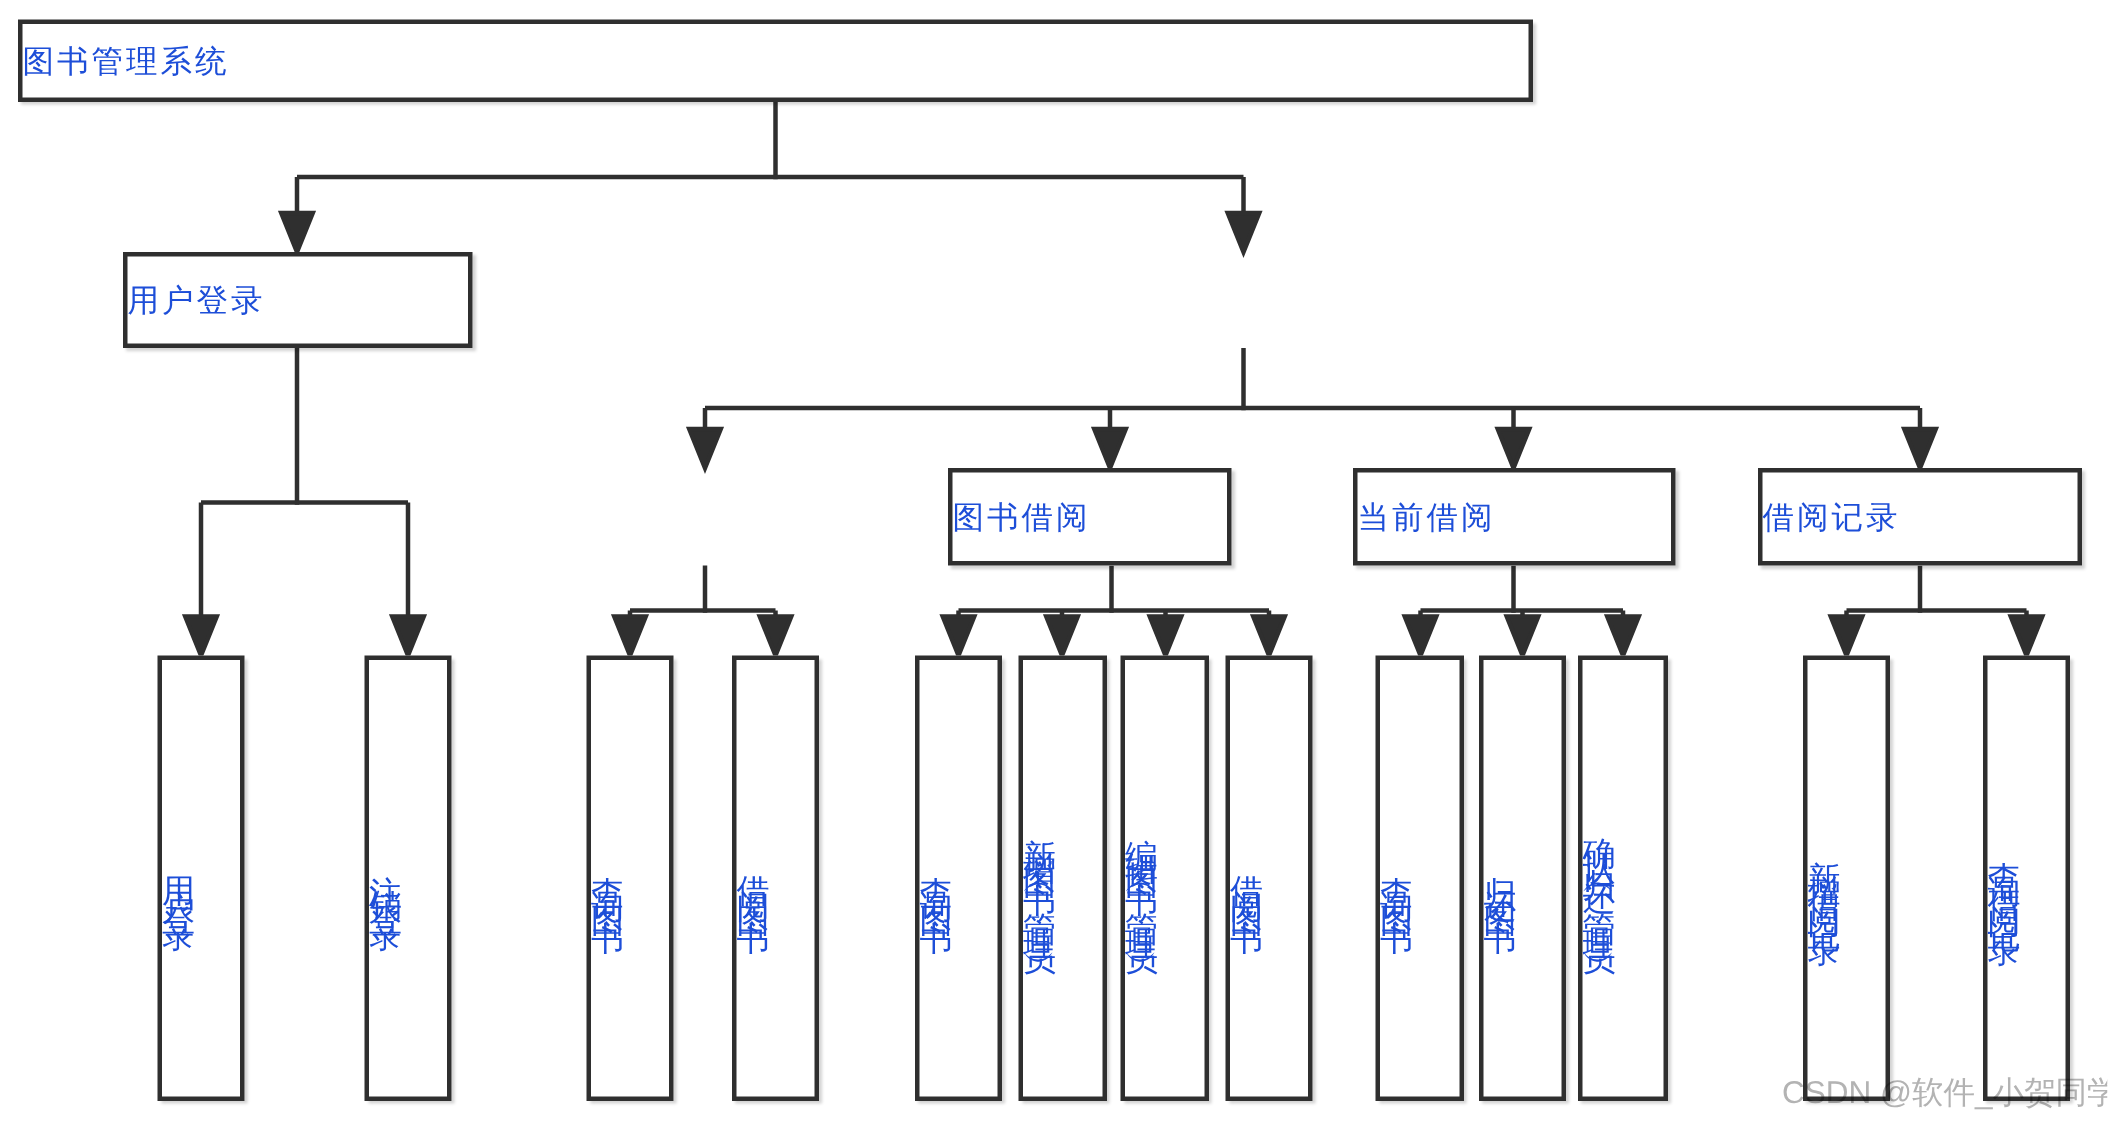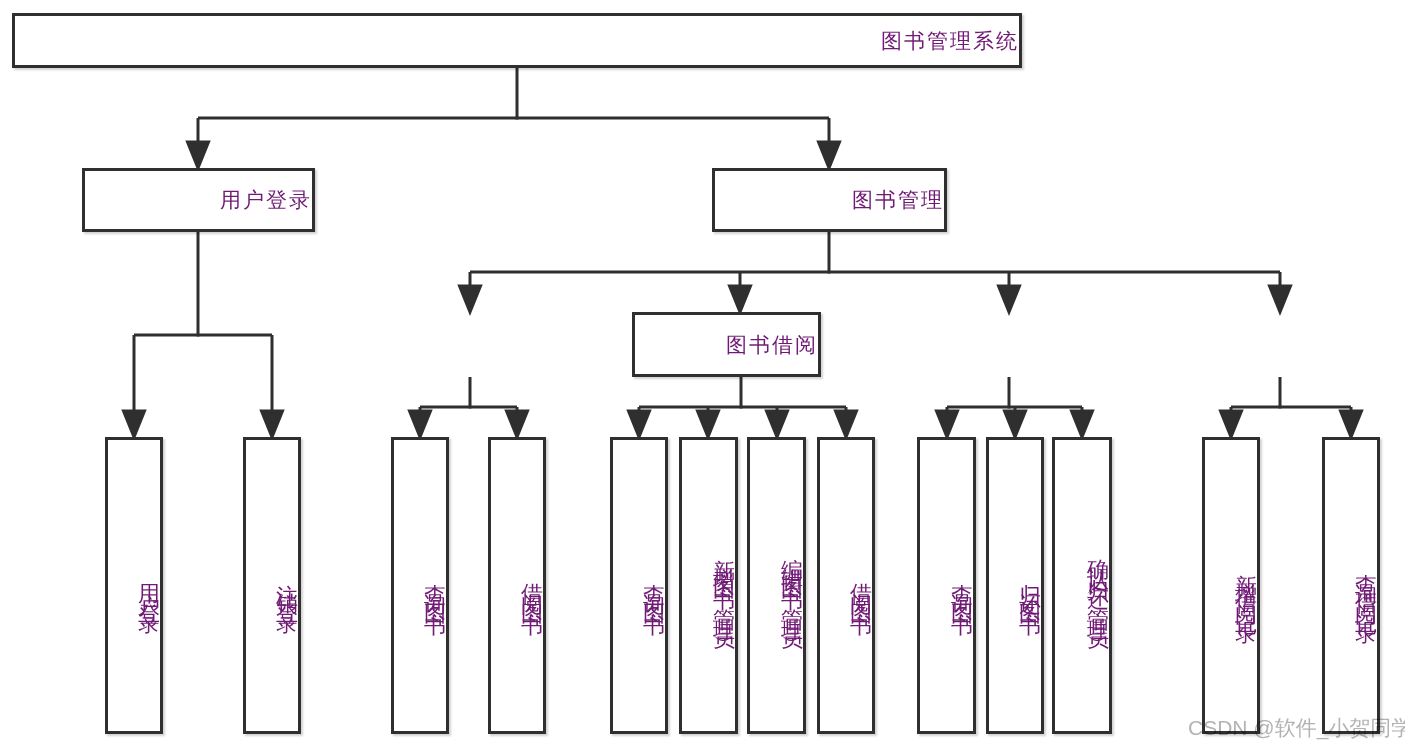--- a/index.html
+++ b/index.html
@@ -22,23 +22,23 @@
     z-index: 1;
   }
   .node {
     position: absolute;
     box-sizing: border-box;
     background: #ffffff;
     border: 3px solid #2f2f2f;
     box-shadow: 2px 2px 2px rgba(0,0,0,0.18);
     display: flex;
     align-items: center;
-    justify-content: flex-end;
+    justify-content: flex-start;
     z-index: 2;
-    color: #701a75;
+    color: #1d4ed8;
   }
   .hbox {
     font-size: 21px;
     letter-spacing: 2px;
     white-space: nowrap;
   }
   .vbox {
     top: 437px;
     height: 297px;
     overflow: hidden;
@@ -143,27 +143,30 @@
     </g>
   </svg>
 
   <div class="node hbox" style="left:12px; top:13px; width:1010px; height:55px;">
     <span>图书管理系统</span>
   </div>
 
   <div class="node hbox" style="left:82px; top:168px; width:233px; height:64px;">
     <span>用户登录</span>
   </div>
-  <div class="node hbox" style="left:712px; top:168px; width:235px; height:64px;">
-    <span>图书管理</span>
-  </div>
 
   <div class="node hbox" style="left:632px; top:312px; width:189px; height:65px;">
     <span>图书借阅</span>
   </div>
+  <div class="node hbox" style="left:902px; top:312px; width:215px; height:65px;">
+    <span>当前借阅</span>
+  </div>
+  <div class="node hbox" style="left:1172px; top:312px; width:216px; height:65px;">
+    <span>借阅记录</span>
+  </div>
 
   <div class="node vbox" style="left:105px; width:58px;">
     <span class="vtext">用户登录</span>
   </div>
   <div class="node vbox" style="left:243px; width:58px;">
     <span class="vtext">注销登录</span>
   </div>
 
   <div class="node vbox" style="left:391px; width:58px;">
     <span class="vtext">查询图书</span>

